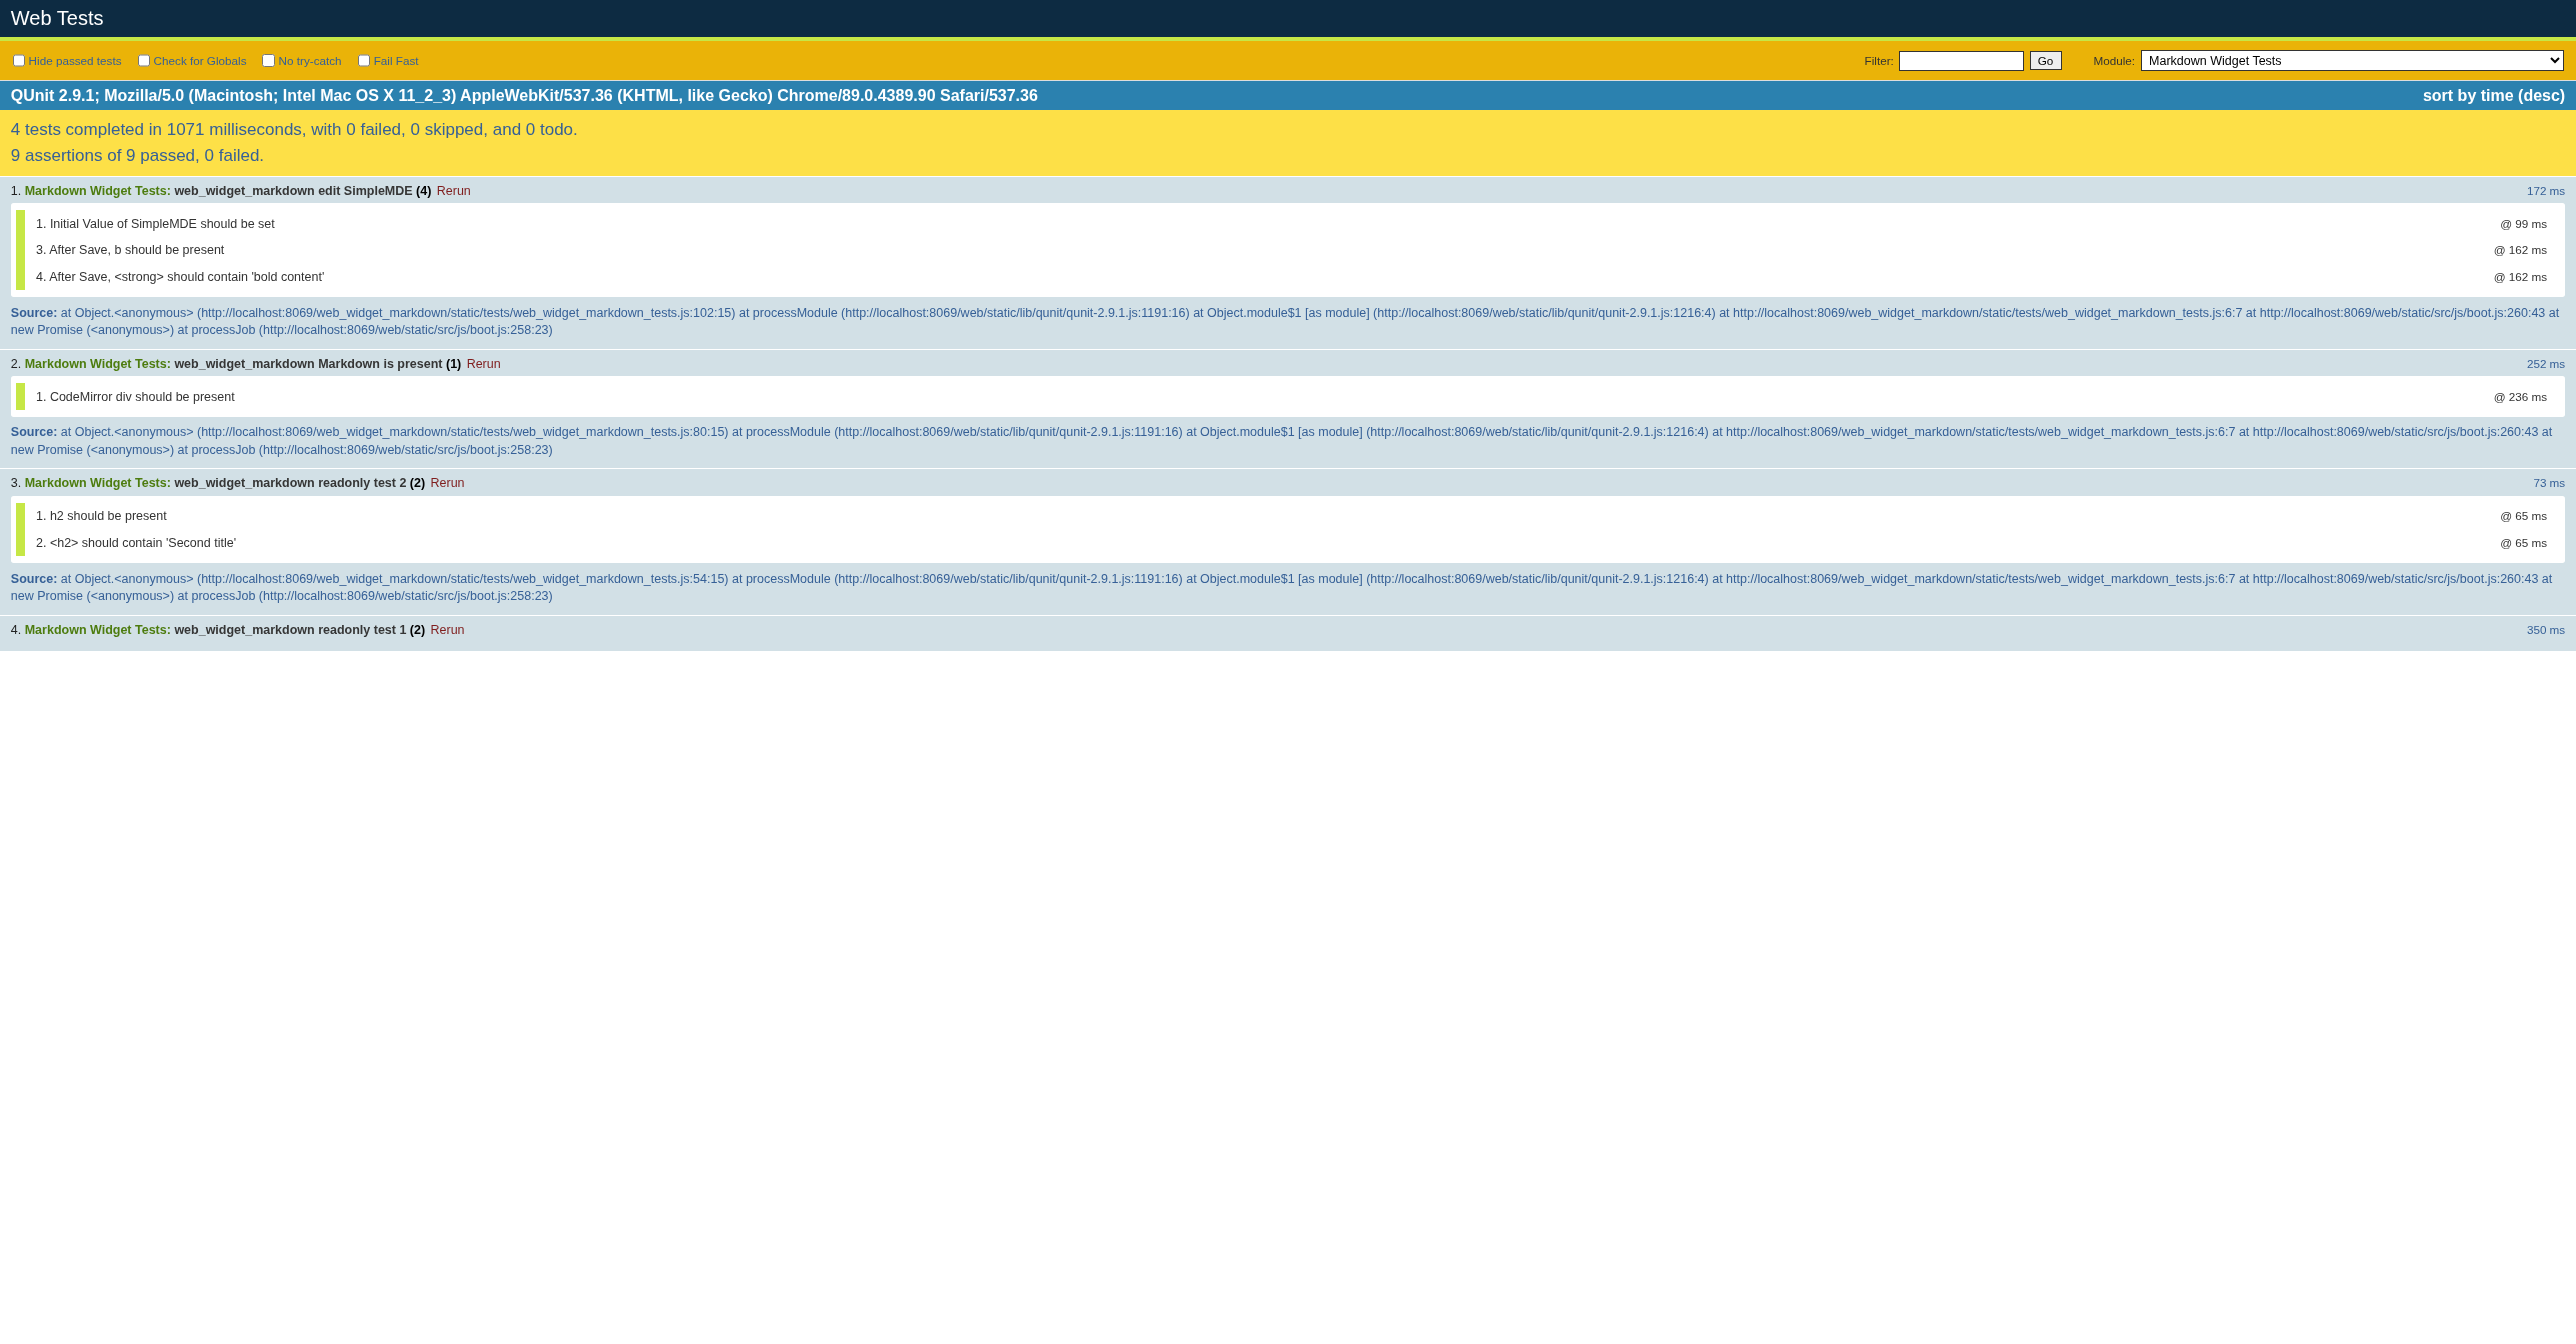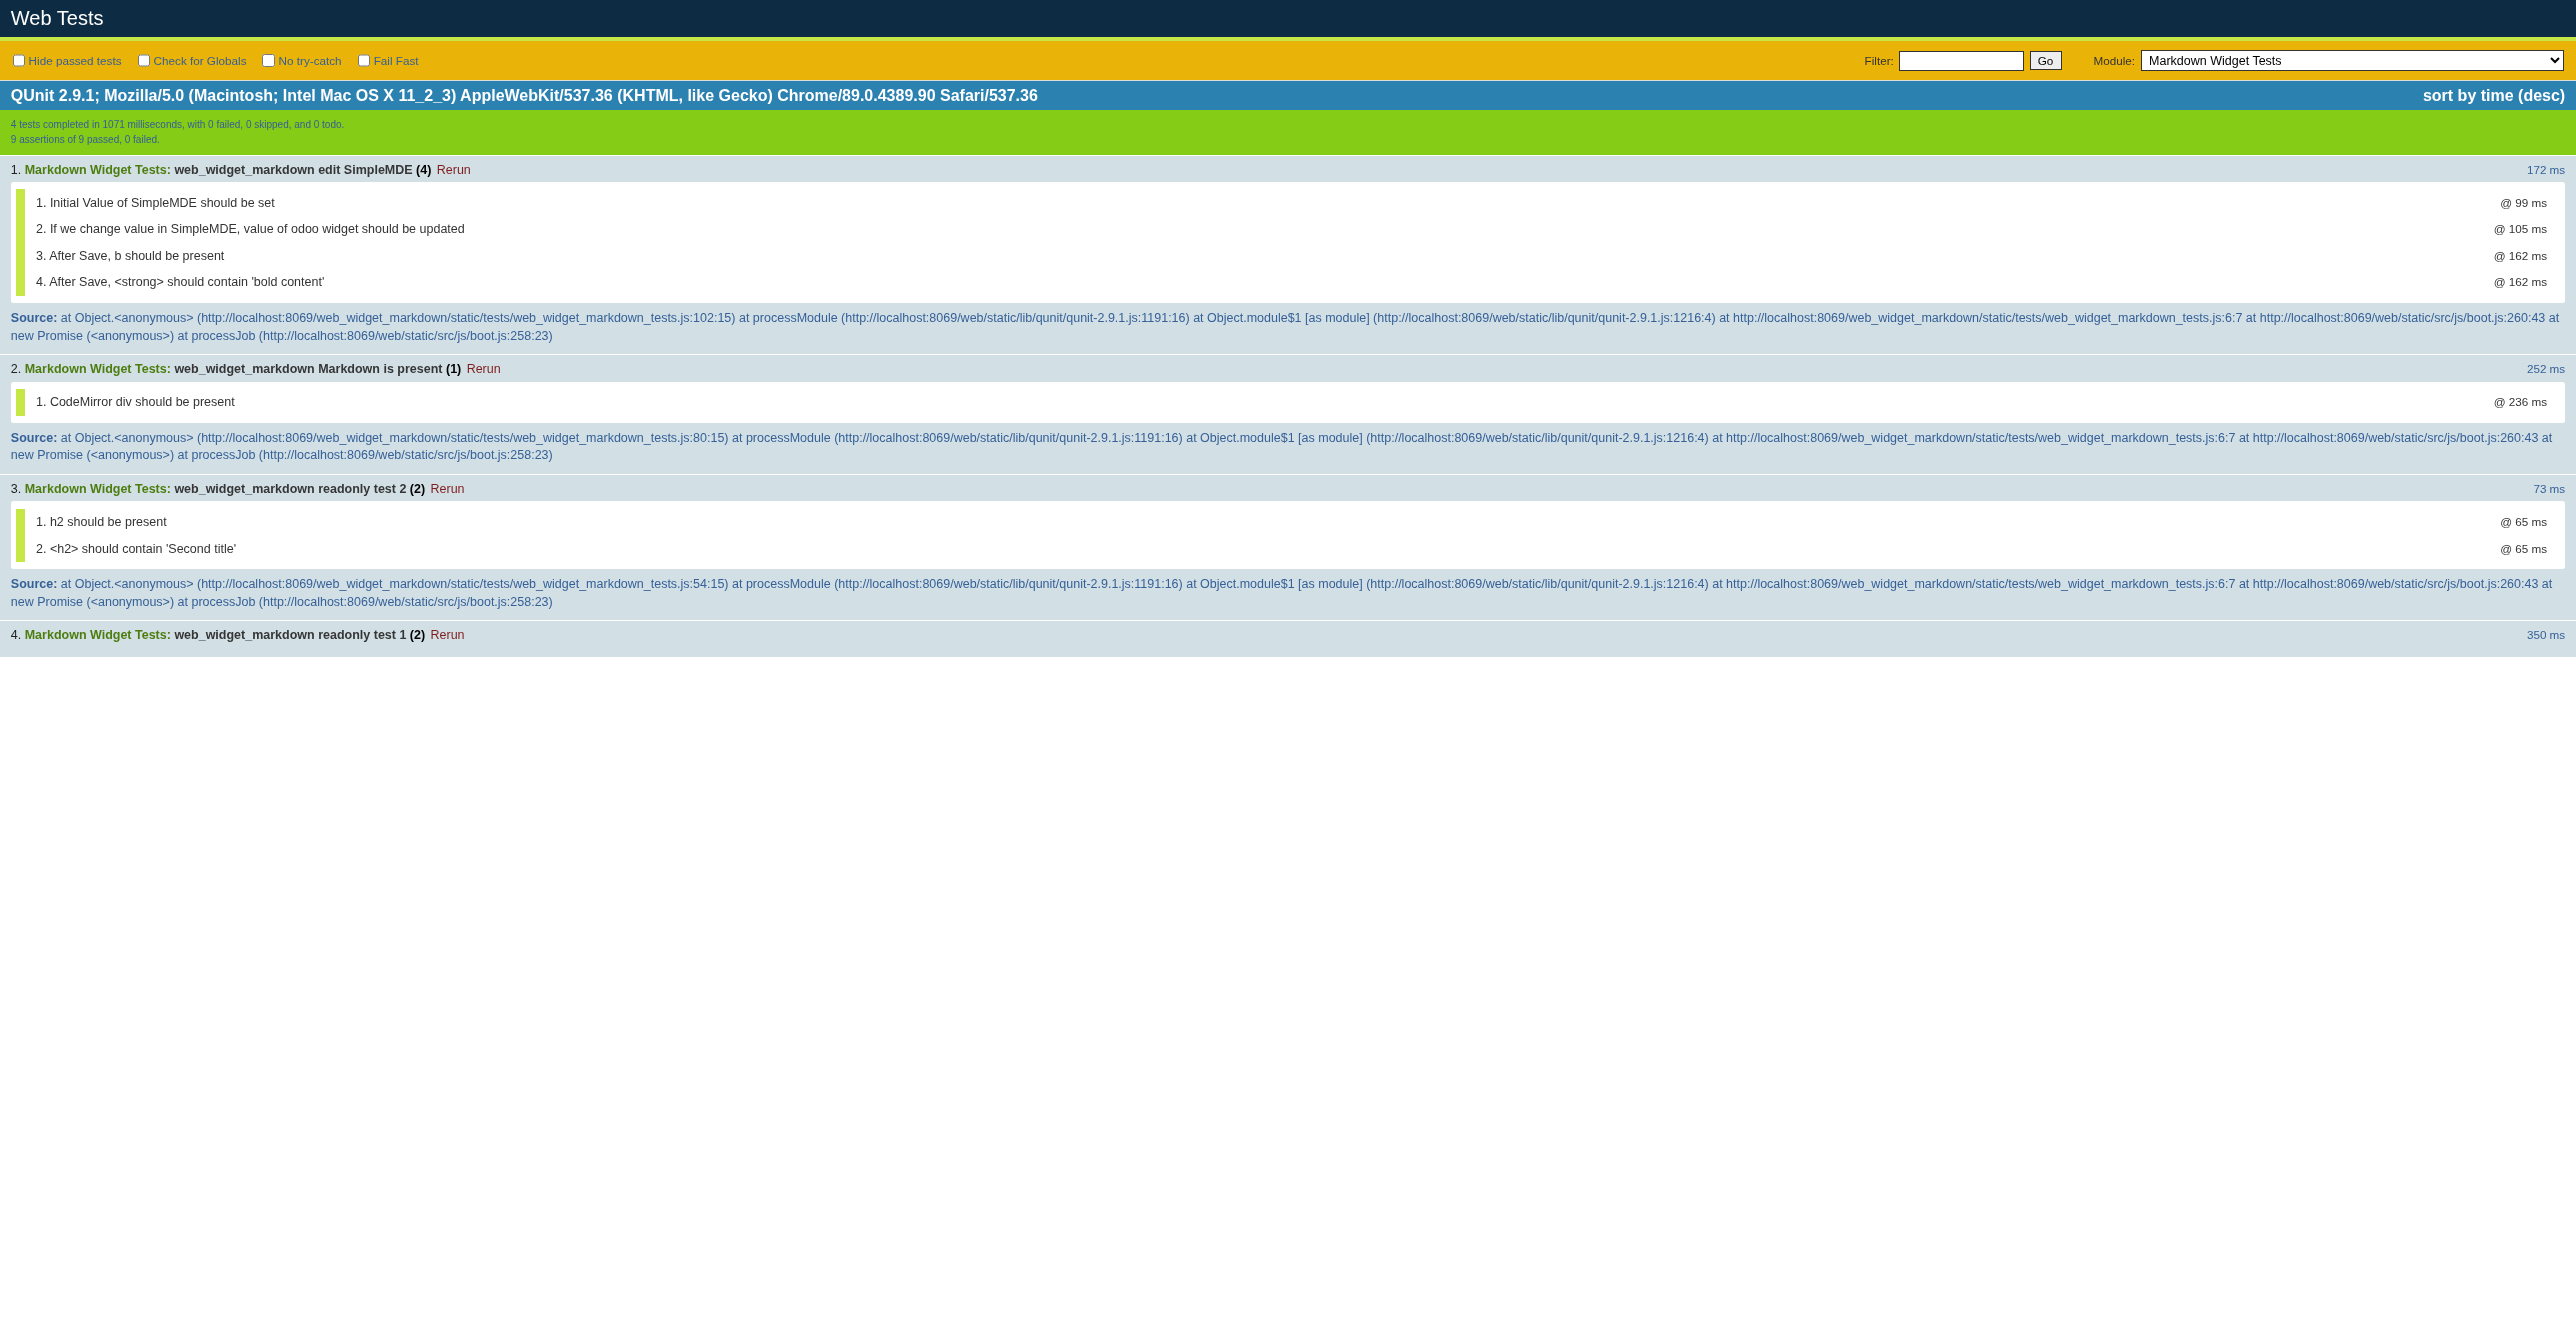--- a/index.html
+++ b/index.html
@@ -42,24 +42,24 @@
   color: #fff;
   padding: 5.4px 10.8px;
   font-size: 16px;
   font-weight: bold;
   display: flex;
   justify-content: space-between;
 }
 .banner .sort { font-weight: bold; cursor: pointer; }
 
 .summary {
-  background: #84cc16;
+  background: #fde047;
   color: #366097;
   padding: 7.2px 10.8px;
-  font-size: 10px;
+  font-size: 17px;
   line-height: 1.5;
   border-bottom: 0.9px solid #fff;
 }
 
 .tests { background: #d2e0e6; }
 .test-block { padding: 7.2px 10.8px 9px 10.8px; border-bottom: 0.9px solid #fff; }
 .test-title-row { display: flex; justify-content: space-between; align-items: baseline; margin-bottom: 5.4px; }
 .test-title { font-size: 12.5px; }
 .test-num { color: #222; }
 .module-name { color: #4d7c0f; font-weight: bold; }
@@ -145,24 +145,20 @@
       <div class="test-title-row">
         <div class="test-title"><span class="test-num">1. </span><span class="module-name">Markdown Widget Tests: </span><span class="test-name">web_widget_markdown edit SimpleMDE </span><span class="assert-count">(4)</span><span class="rerun">Rerun</span></div>
         <div class="runtime">172 ms</div>
       </div>
       <div class="assert-list">
         <div class="assert-item">
           <span>1. Initial Value of SimpleMDE should be set</span>
           <span class="assert-time">@ 99 ms</span>
         </div>
         <div class="assert-item">
-          <span>2. If we change value in SimpleMDE, value of odoo widget should be updated</span>
-          <span class="assert-time">@ 105 ms</span>
-        </div>
-        <div class="assert-item">
           <span>3. After Save, b should be present</span>
           <span class="assert-time">@ 162 ms</span>
         </div>
         <div class="assert-item">
           <span>4. After Save, &lt;strong&gt; should contain 'bold content'</span>
           <span class="assert-time">@ 162 ms</span>
         </div>
       </div>
       <div class="source-row"><span class="source-label">Source: </span><span>at Object.&lt;anonymous&gt; (http://localhost:8069/web_widget_markdown/static/tests/web_widget_markdown_tests.js:102:15) at processModule (http://localhost:8069/web/static/lib/qunit/qunit-2.9.1.js:1191:16) at Object.module$1 [as module] (http://localhost:8069/web/static/lib/qunit/qunit-2.9.1.js:1216:4) at http://localhost:8069/web_widget_markdown/static/tests/web_widget_markdown_tests.js:6:7 at http://localhost:8069/web/static/src/js/boot.js:260:43 at new Promise (&lt;anonymous&gt;) at processJob (http://localhost:8069/web/static/src/js/boot.js:258:23)</span></div>
     </div>

